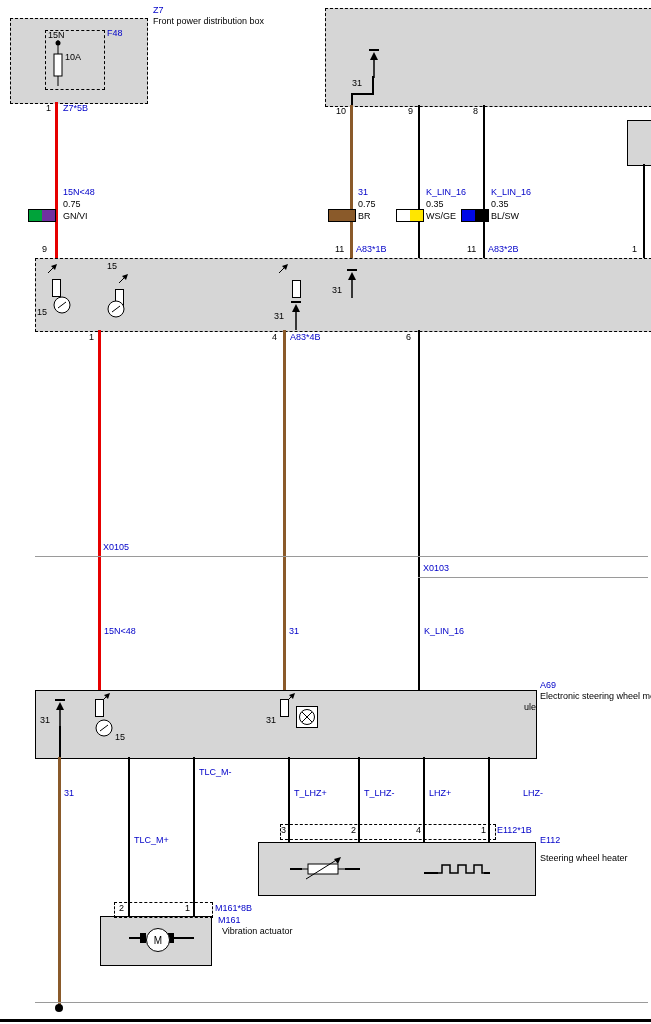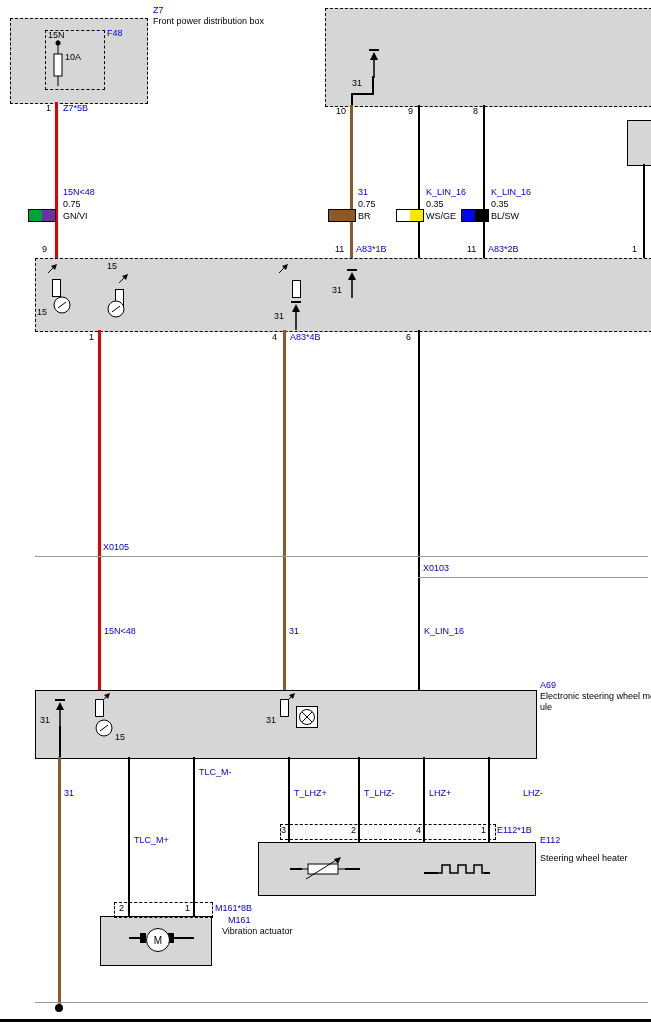--- a/index.html
+++ b/index.html
@@ -159,21 +159,21 @@
   <div class="lbl blue" style="left:423px;top:564px">X0103</div>
   <div class="thin" style="left:418px;top:577px;width:230px;height:1px"></div>
 
   <div class="lbl blue" style="left:104px;top:627px">15N&lt;48</div>
   <div class="lbl blue" style="left:289px;top:627px">31</div>
   <div class="lbl blue" style="left:424px;top:627px">K_LIN_16</div>
 
   <div class="box" style="left:35px;top:690px;width:500px;height:67px"></div>
   <div class="lbl blue" style="left:540px;top:681px">A69</div>
   <div class="lbl" style="left:540px;top:692px">Electronic steering wheel mo</div>
-  <div class="lbl" style="left:540px;top:703px">ule</div>
+  <div class="lbl" style="left:524px;top:703px">ule</div>
   <svg class="abs" style="left:99px;top:691px" width="13" height="13" viewBox="0 0 13 13">
     <line x1="2" y1="11" x2="8" y2="5" stroke="#000"></line>
       <polygon points="11,2 5,4 9,8" fill="#000"></polygon>
   </svg>
   <svg class="abs" style="left:284px;top:691px" width="13" height="13" viewBox="0 0 13 13">
     <line x1="2" y1="11" x2="8" y2="5" stroke="#000"></line>
       <polygon points="11,2 5,4 9,8" fill="#000"></polygon>
   </svg>
   <svg class="abs" style="left:52px;top:698px" width="16" height="30" viewBox="0 0 16 30">
     <line x1="3" y1="2" x2="13" y2="2" stroke="#000" stroke-width="2"></line>
@@ -235,21 +235,21 @@
   <div class="w black" style="left:484px;top:872px;width:6px;height:2px"></div>
   <svg class="abs" style="left:437px;top:861px" width="48" height="16" viewBox="0 0 48 16">
     <path d="M0,12 h5 v-8 h8 v8 h8 v-8 h8 v8 h8 v-8 h8 v8 h3" fill="none" stroke="#000" stroke-width="1.5"></path>
   </svg>
 
   <div class="box" style="left:100px;top:916px;width:110px;height:48px"></div>
   <div class="strip" style="left:114px;top:902px;width:97px;height:14px"></div>
   <div class="lbl" style="left:119px;top:904px">2</div>
   <div class="lbl" style="left:185px;top:904px">1</div>
   <div class="lbl blue" style="left:215px;top:904px">M161*8B</div>
-  <div class="lbl blue" style="left:228px;top:916px">M161</div>
+  <div class="lbl blue" style="left:218px;top:916px">M161</div>
   <div class="lbl" style="left:222px;top:927px">Vibration actuator</div>
   <div class="w black" style="left:129px;top:937px;width:13px;height:2px"></div>
   <div class="w black" style="left:172px;top:937px;width:22px;height:2px"></div>
   <div class="brush" style="left:140px;top:933px;width:6px;height:10px"></div>
   <div class="brush" style="left:168px;top:933px;width:6px;height:10px"></div>
   <div class="motor" style="left:146px;top:928px">
       <span>M</span>
     </div>
 
   <div class="lbl blue" style="left:63px;top:1032px">X0104</div>

